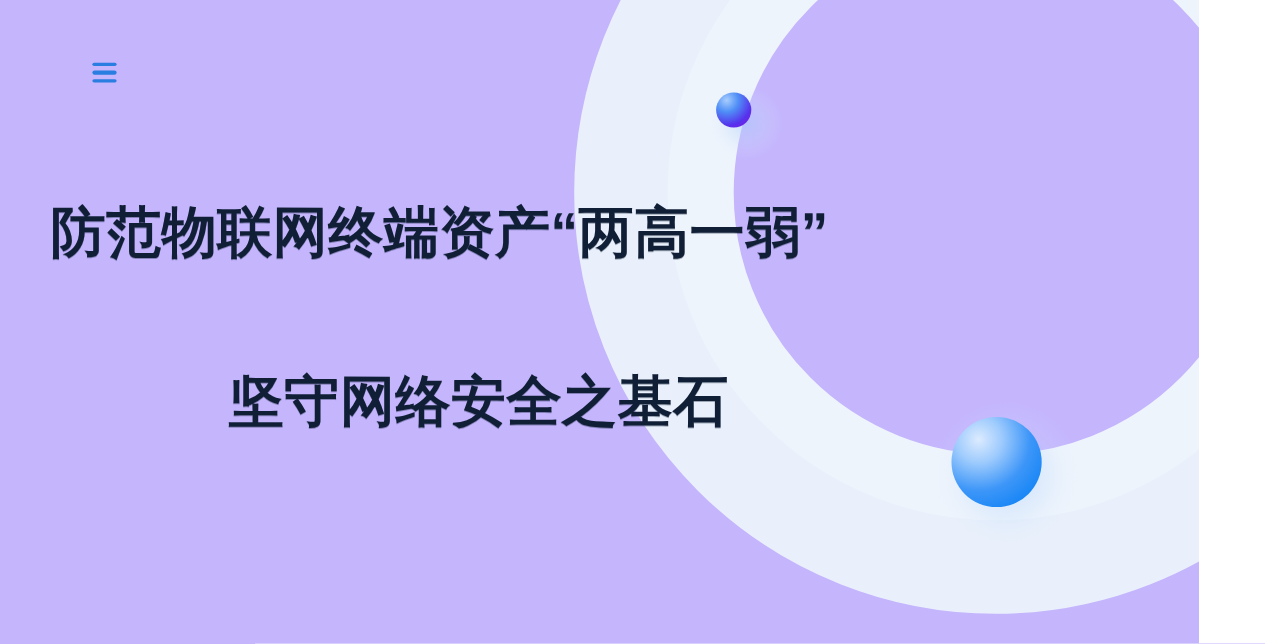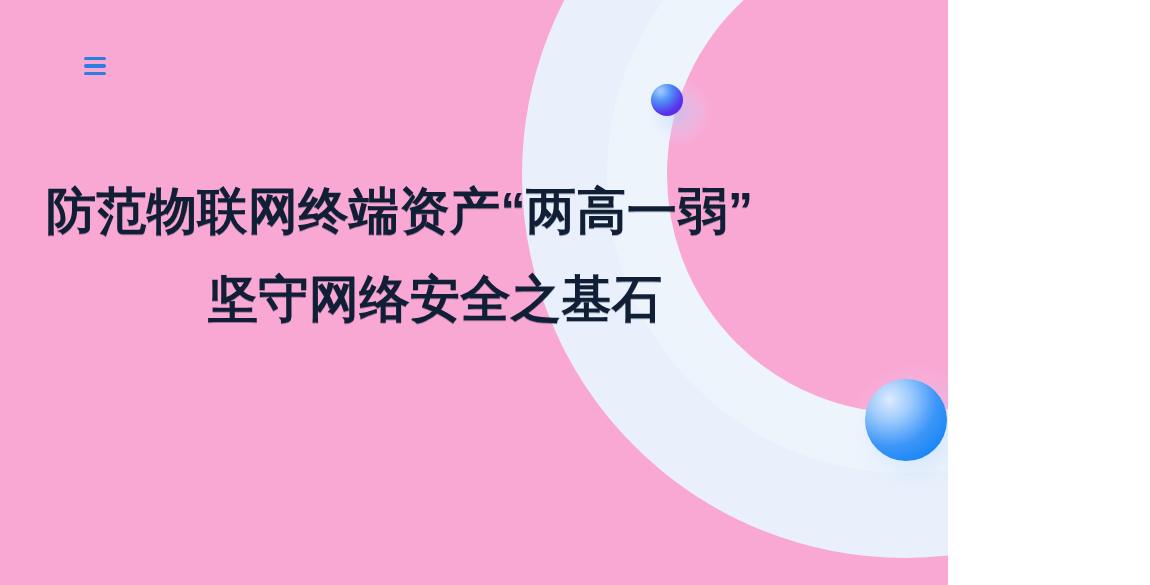--- a/index.html
+++ b/index.html
@@ -8,23 +8,23 @@
   }
   body {
     width: 1150px;
     height: 585px;
     overflow: hidden;
     font-family: "Liberation Sans", "DejaVu Sans", sans-serif;
   }
 
   #slide {
     position: relative;
-    width: 948px;
+    width: 1090px;
     height: 585px;
-    background: #f9a8d4;
+    background: #c4b5fd;
     overflow: hidden;
   }
 
   
   #decor {
     position: absolute;
     inset: 0;
     width: 1150px;
     height: 585px;
     pointer-events: none;
@@ -67,21 +67,21 @@
     line-height: 50px;
     letter-spacing: 0.5px;
     white-space: nowrap;
     text-shadow: 0 1px 0 rgba(16,31,54,0.35);
   }
   .title-line-1 {
     margin-left: 46px;
   }
   .title-line-2 {
     margin-left: 208px;
-    margin-top: 38px;
+    margin-top: 104px;
   }
 </style>
 </head>
 <body>
 
 <div id="slide">
 
   <svg id="decor" viewBox="0 0 1150 585" width="1150" height="585" xmlns="http://www.w3.org/2000/svg">
     <defs>
       <linearGradient id="gradMainArc" x1="0.18" y1="0" x2="0.95" y2="0.95">

